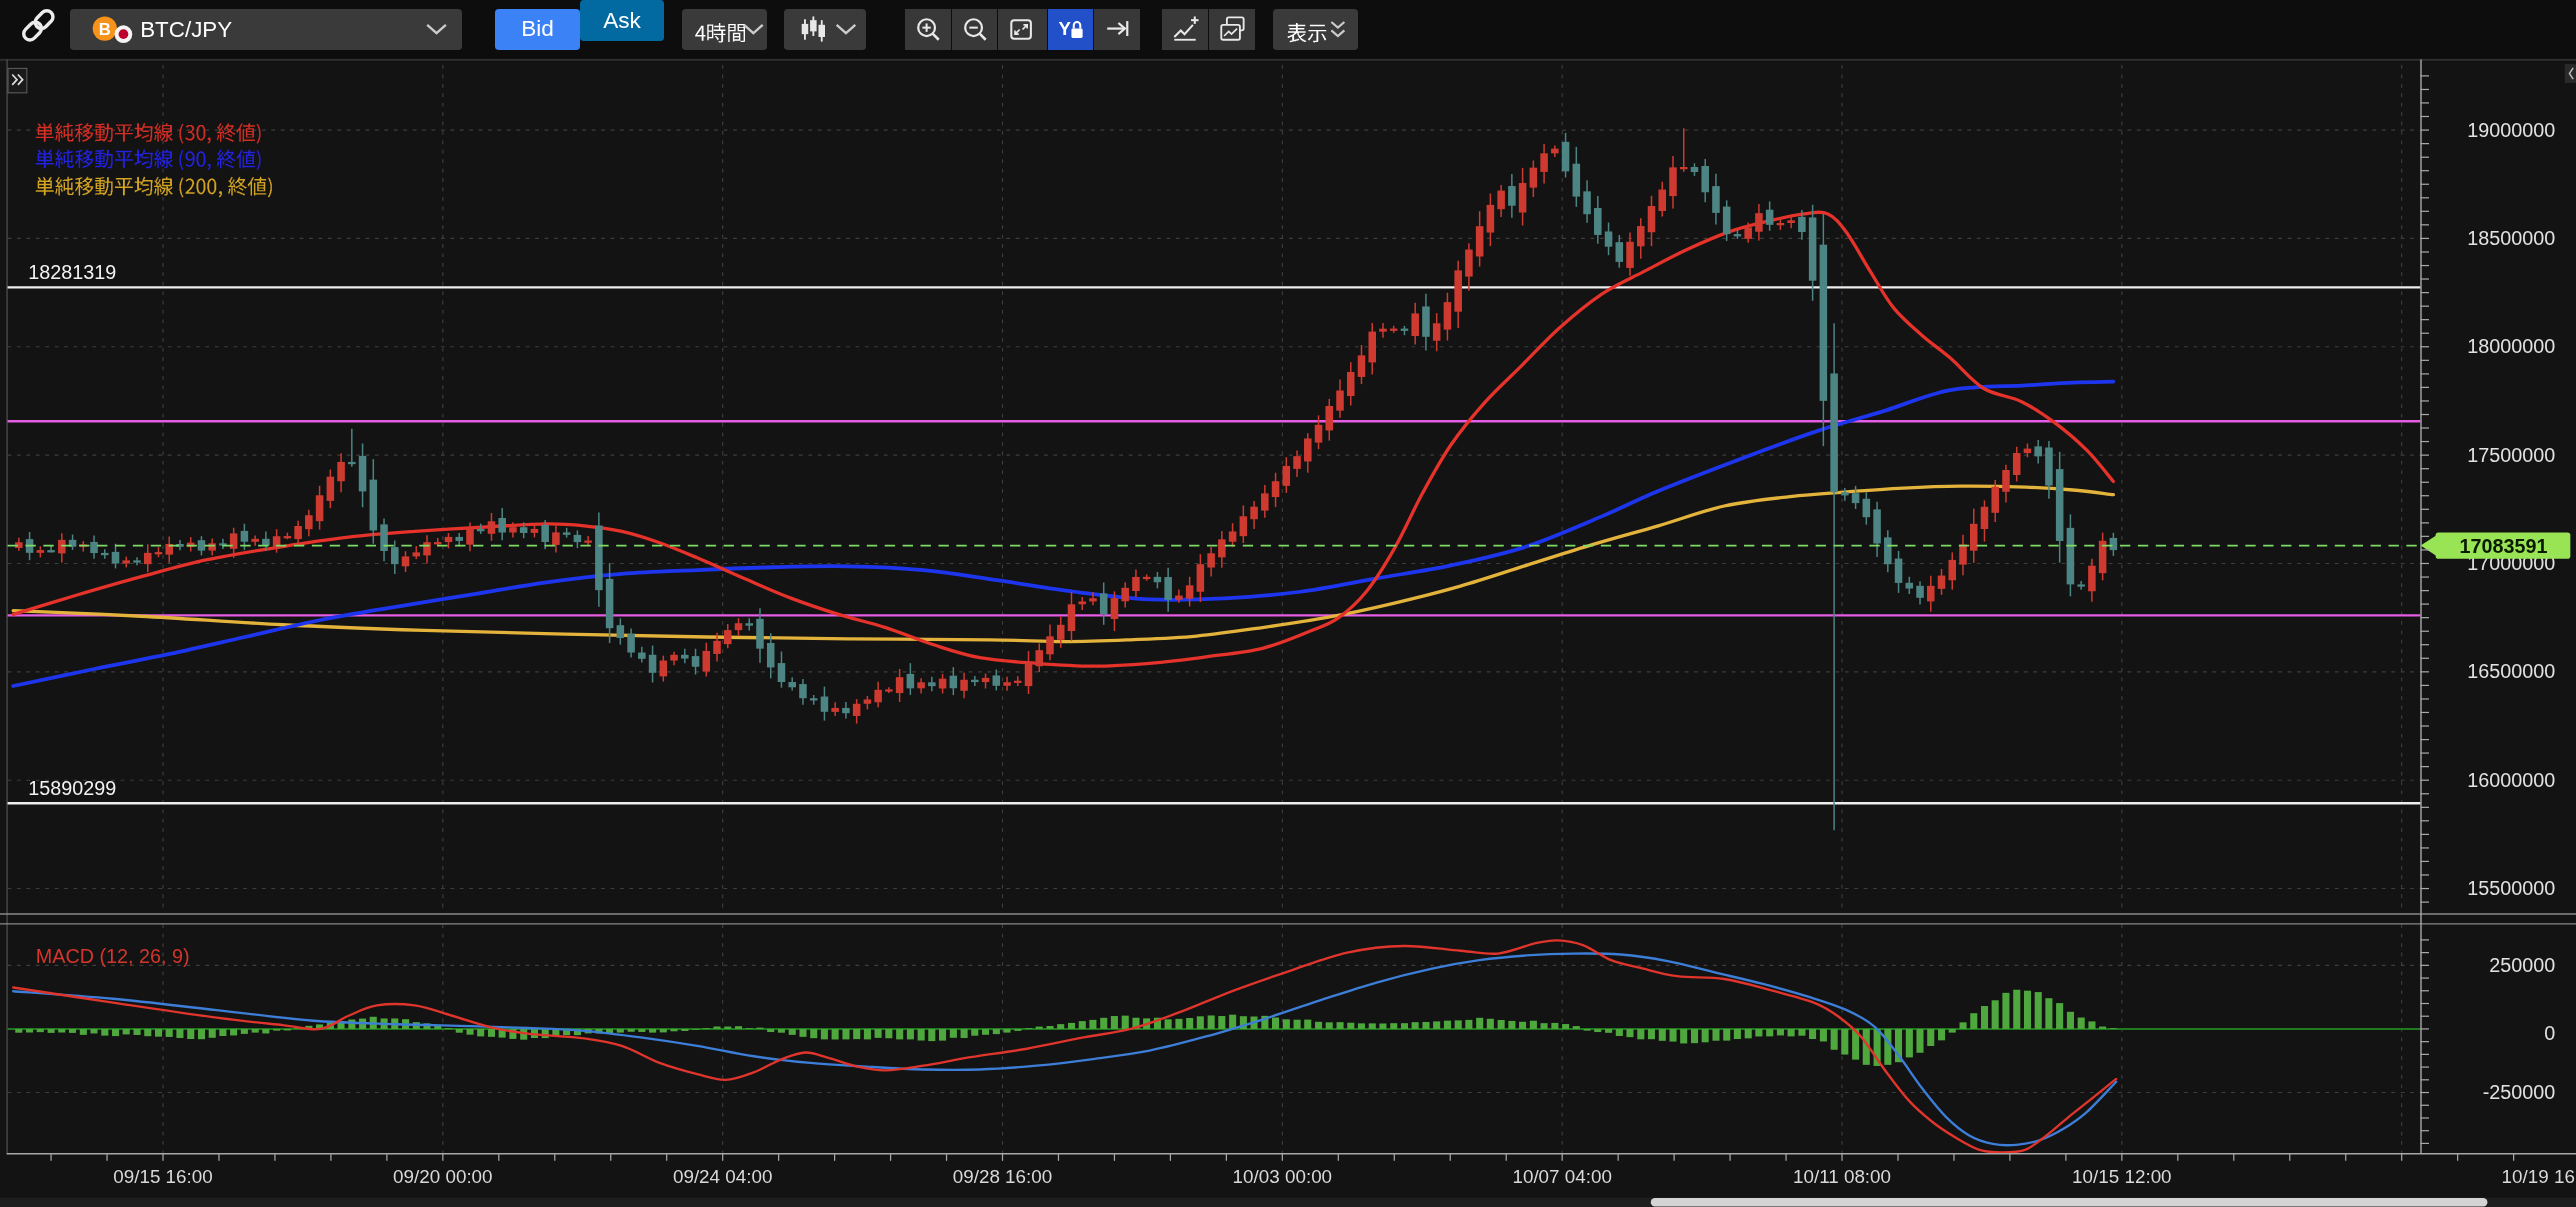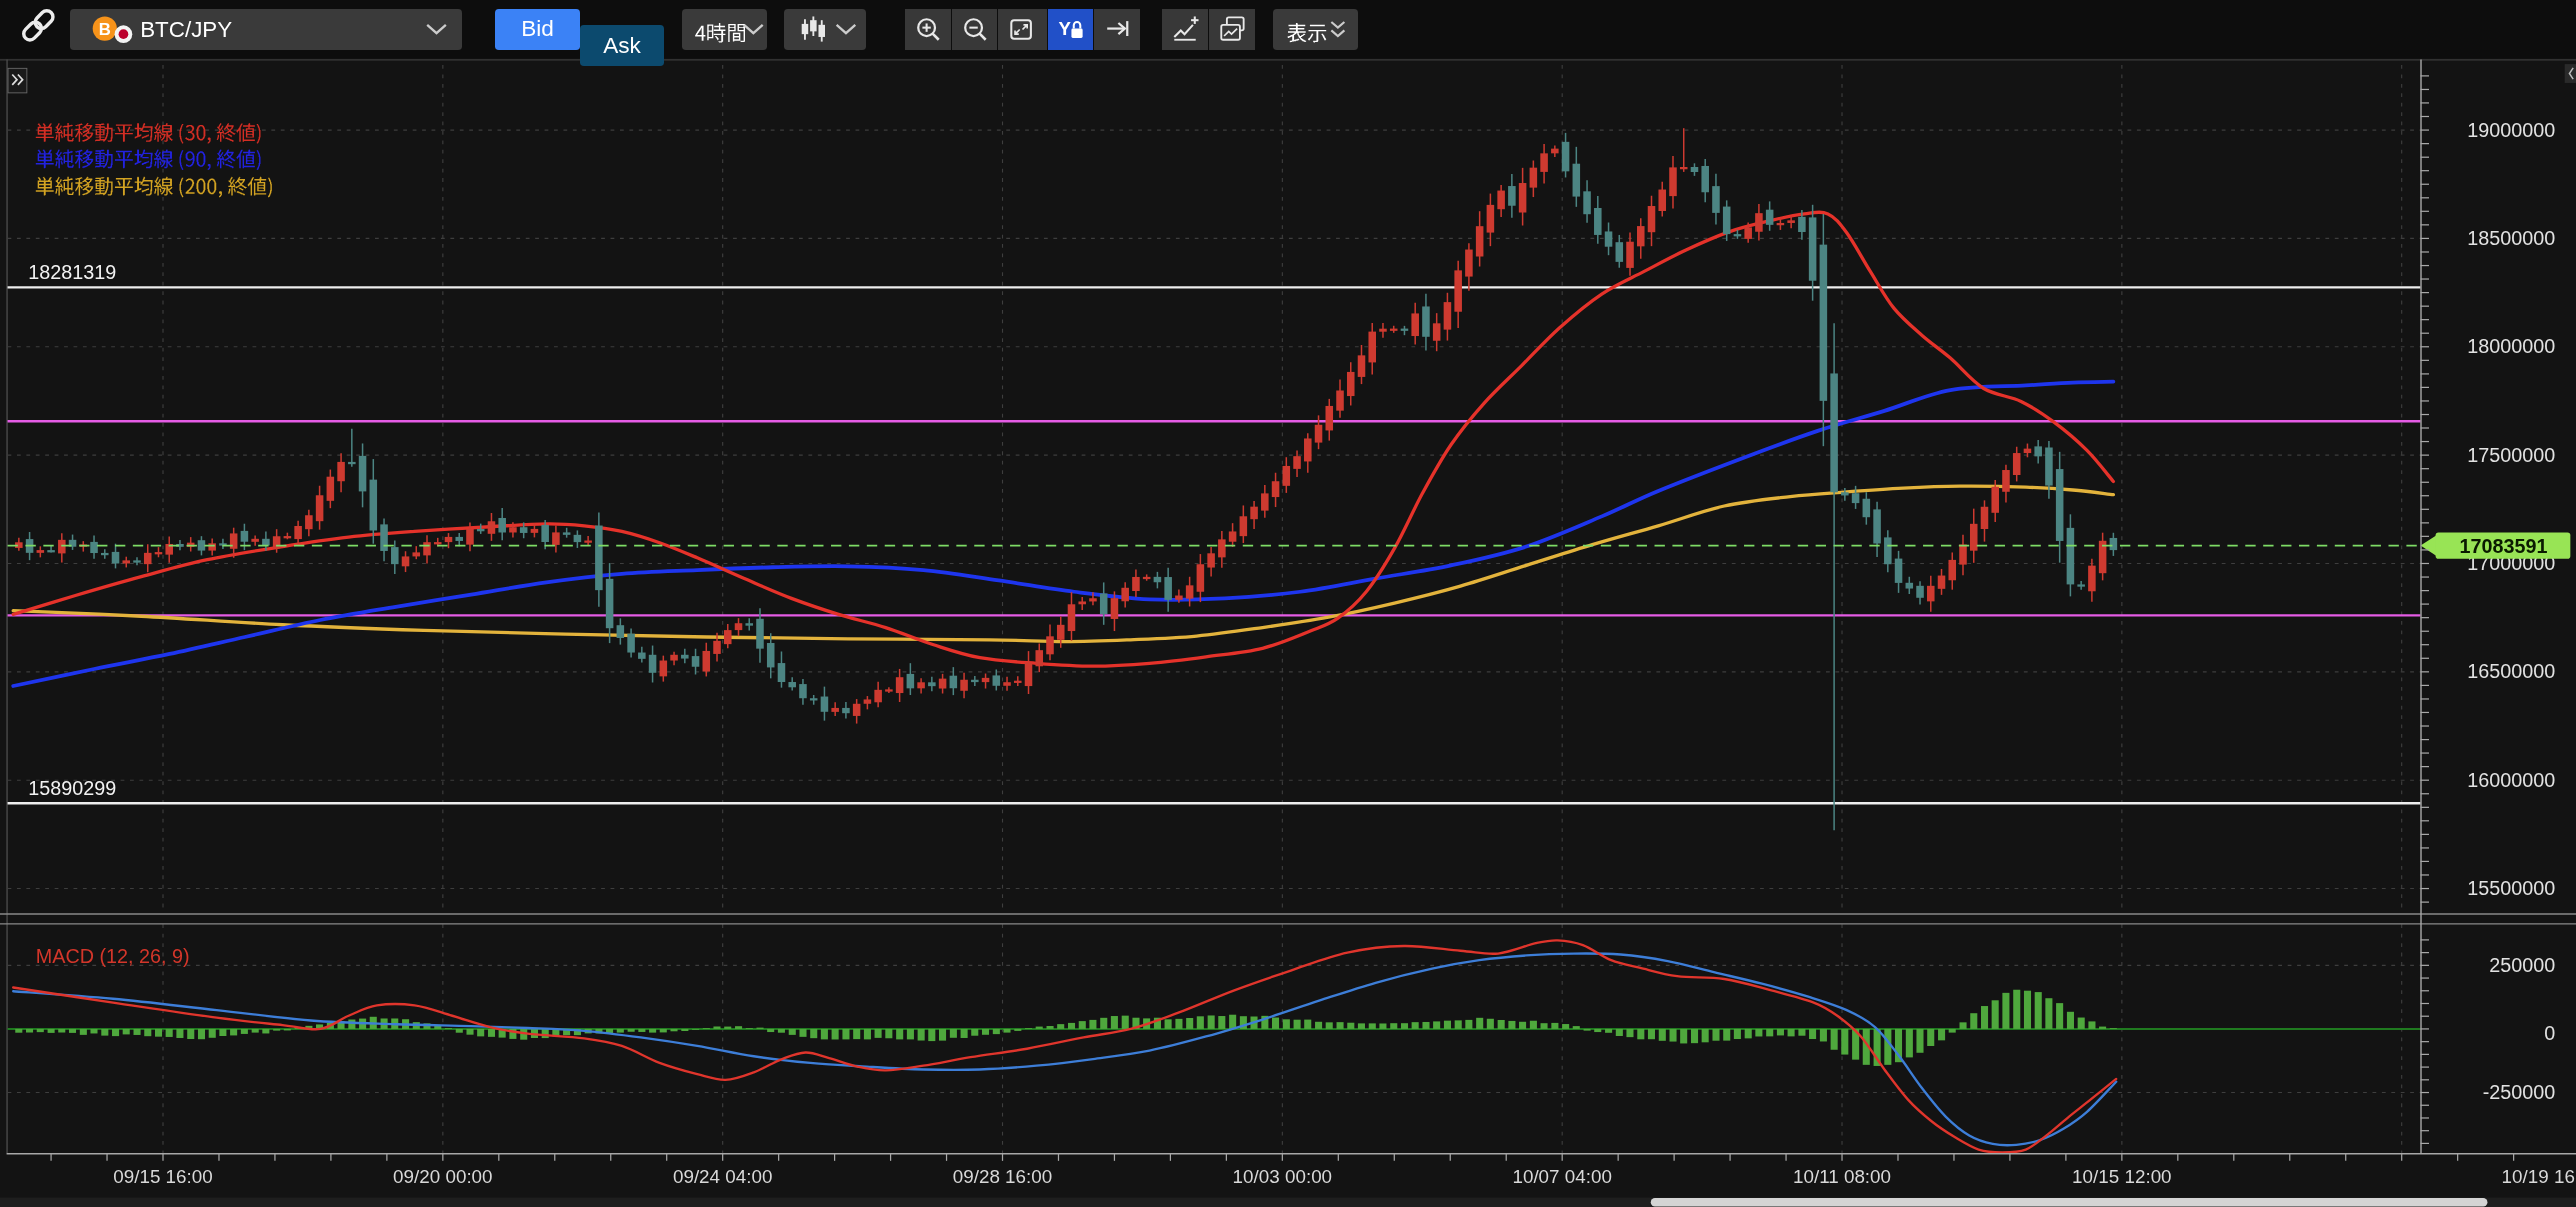--- a/index.html
+++ b/index.html
@@ -813,21 +813,21 @@
           <circle cx="35" cy="21" r="13" fill="#f7931a"></circle>
           <text x="35" y="27.5" font-size="18" font-weight="bold" fill="#fff" text-anchor="middle" font-family="&quot;Liberation Sans&quot;">B</text>
           <circle cx="55" cy="27" r="9.5" fill="#f4f4f4"></circle>
           <circle cx="55" cy="27" r="5.2" fill="#bc002d"></circle>
           <text x="73" y="30" font-size="24" fill="#ffffff" font-family="&quot;Liberation Sans&quot;">BTC/JPY</text>
           <polyline points="381,17 391,26 401,17" stroke="#cccccc" stroke-width="2.5" fill="none"></polyline>
         </svg></div>
 <div style="position:absolute;left:495px;top:8.5px;width:85px;height:41px;background:#3b82f6;border-radius:3.8px;">
         <div style="width:100%;height:100%;display:flex;align-items:center;justify-content:center;color:#fff;font:22.6px &quot;Liberation Sans&quot;,sans-serif">Bid</div>
       </div>
-<div style="position:absolute;left:580px;top:25px;width:84px;height:41px;background:#0c4a6e;border-radius:3.8px;">
+<div style="position:absolute;left:580px;top:0;width:84px;height:41px;background:#0369a1;border-radius:3.8px;">
         <div style="width:100%;height:100%;display:flex;align-items:center;justify-content:center;color:#fff;font:22.6px &quot;Liberation Sans&quot;,sans-serif">Ask</div>
       </div>
 <div style="position:absolute;left:682px;top:8.5px;width:85px;height:41px;background:#3a3a3a;border-radius:3.8px;"><svg width="85" height="41" viewBox="0 0 90 44">
           <path transform="translate(13,8)" fill="#ffffff" d="M26.0 7.0h1.5v.5h-1.5zM26.0 7.5h1.5v.5h-1.5zM26.0 8.0h1.5v.5h-1.5zM36.0 8.0h8.0v.5h-8.0zM46.0 8.0h8.0v.5h-8.0zM13.5 8.5h6.5v.5h-6.5zM26.0 8.5h1.5v.5h-1.5zM36.0 8.5h8.0v.5h-8.0zM46.0 8.5h8.0v.5h-8.0zM13.5 9.0h6.5v.5h-6.5zM26.0 9.0h1.5v.5h-1.5zM36.0 9.0h8.0v.5h-8.0zM46.0 9.0h8.0v.5h-8.0zM13.5 9.5h6.5v.5h-6.5zM26.0 9.5h1.5v.5h-1.5zM36.0 9.5h1.5v.5h-1.5zM42.5 9.5h1.5v.5h-1.5zM46.0 9.5h1.5v.5h-1.5zM52.5 9.5h1.5v.5h-1.5zM7.0 10.0h2.5v.5h-2.5zM13.5 10.0h2.0v.5h-2.0zM18.5 10.0h1.5v.5h-1.5zM21.0 10.0h11.5v.5h-11.5zM36.0 10.0h1.5v.5h-1.5zM42.5 10.0h1.5v.5h-1.5zM46.0 10.0h1.5v.5h-1.5zM52.5 10.0h1.5v.5h-1.5zM6.5 10.5h3.0v.5h-3.0zM13.5 10.5h1.5v.5h-1.5zM18.5 10.5h1.5v.5h-1.5zM21.0 10.5h11.5v.5h-11.5zM36.0 10.5h1.5v.5h-1.5zM42.5 10.5h1.5v.5h-1.5zM46.0 10.5h1.5v.5h-1.5zM52.5 10.5h1.5v.5h-1.5zM6.5 11.0h3.0v.5h-3.0zM13.5 11.0h1.5v.5h-1.5zM18.5 11.0h1.5v.5h-1.5zM21.0 11.0h11.5v.5h-11.5zM36.0 11.0h2.0v.5h-2.0zM42.0 11.0h2.0v.5h-2.0zM46.0 11.0h2.0v.5h-2.0zM52.0 11.0h2.0v.5h-2.0zM6.0 11.5h3.5v.5h-3.5zM13.5 11.5h1.5v.5h-1.5zM18.5 11.5h1.5v.5h-1.5zM26.0 11.5h1.5v.5h-1.5zM36.0 11.5h8.0v.5h-8.0zM46.0 11.5h8.0v.5h-8.0zM5.5 12.0h4.0v.5h-4.0zM13.5 12.0h1.5v.5h-1.5zM18.5 12.0h1.5v.5h-1.5zM26.0 12.0h1.5v.5h-1.5zM36.0 12.0h8.0v.5h-8.0zM46.0 12.0h8.0v.5h-8.0zM5.5 12.5h1.5v.5h-1.5zM7.5 12.5h2.0v.5h-2.0zM13.5 12.5h1.5v.5h-1.5zM18.5 12.5h1.5v.5h-1.5zM26.0 12.5h1.5v.5h-1.5zM36.0 12.5h1.5v.5h-1.5zM42.5 12.5h1.5v.5h-1.5zM46.0 12.5h1.5v.5h-1.5zM52.5 12.5h1.5v.5h-1.5zM5.0 13.0h2.0v.5h-2.0zM7.5 13.0h2.0v.5h-2.0zM13.5 13.0h1.5v.5h-1.5zM18.5 13.0h1.5v.5h-1.5zM26.0 13.0h1.5v.5h-1.5zM36.0 13.0h1.5v.5h-1.5zM42.5 13.0h1.5v.5h-1.5zM46.0 13.0h1.5v.5h-1.5zM52.5 13.0h1.5v.5h-1.5zM4.5 13.5h2.0v.5h-2.0zM7.5 13.5h2.0v.5h-2.0zM13.5 13.5h1.5v.5h-1.5zM18.5 13.5h1.5v.5h-1.5zM26.0 13.5h1.5v.5h-1.5zM36.0 13.5h1.5v.5h-1.5zM42.5 13.5h1.5v.5h-1.5zM46.0 13.5h1.5v.5h-1.5zM52.5 13.5h1.5v.5h-1.5zM4.5 14.0h2.0v.5h-2.0zM7.5 14.0h2.0v.5h-2.0zM13.5 14.0h1.5v.5h-1.5zM18.5 14.0h1.5v.5h-1.5zM20.5 14.0h12.5v.5h-12.5zM36.0 14.0h1.5v.5h-1.5zM42.5 14.0h1.5v.5h-1.5zM46.0 14.0h1.5v.5h-1.5zM52.5 14.0h1.5v.5h-1.5zM4.0 14.5h2.0v.5h-2.0zM7.5 14.5h2.0v.5h-2.0zM13.5 14.5h1.5v.5h-1.5zM18.5 14.5h1.5v.5h-1.5zM20.5 14.5h12.5v.5h-12.5zM36.0 14.5h8.0v.5h-8.0zM46.0 14.5h8.0v.5h-8.0zM3.5 15.0h2.5v.5h-2.5zM7.5 15.0h2.0v.5h-2.0zM13.5 15.0h6.5v.5h-6.5zM20.5 15.0h12.5v.5h-12.5zM36.0 15.0h8.0v.5h-8.0zM46.0 15.0h8.0v.5h-8.0zM3.5 15.5h2.0v.5h-2.0zM7.5 15.5h2.0v.5h-2.0zM13.5 15.5h6.5v.5h-6.5zM28.5 15.5h2.0v.5h-2.0zM36.0 15.5h8.0v.5h-8.0zM46.0 15.5h8.0v.5h-8.0zM3.0 16.0h2.0v.5h-2.0zM7.5 16.0h2.0v.5h-2.0zM13.5 16.0h6.5v.5h-6.5zM28.5 16.0h2.0v.5h-2.0zM36.0 16.0h1.5v.5h-1.5zM52.5 16.0h1.5v.5h-1.5zM2.5 16.5h2.5v.5h-2.5zM7.5 16.5h2.0v.5h-2.0zM13.5 16.5h1.5v.5h-1.5zM18.5 16.5h1.5v.5h-1.5zM28.5 16.5h2.0v.5h-2.0zM36.0 16.5h1.5v.5h-1.5zM52.5 16.5h1.5v.5h-1.5zM2.5 17.0h2.0v.5h-2.0zM7.5 17.0h2.0v.5h-2.0zM13.5 17.0h1.5v.5h-1.5zM18.5 17.0h1.5v.5h-1.5zM28.5 17.0h2.0v.5h-2.0zM36.0 17.0h1.5v.5h-1.5zM52.5 17.0h1.5v.5h-1.5zM2.0 17.5h2.0v.5h-2.0zM7.5 17.5h2.0v.5h-2.0zM13.5 17.5h1.5v.5h-1.5zM18.5 17.5h1.5v.5h-1.5zM28.5 17.5h2.0v.5h-2.0zM36.0 17.5h1.5v.5h-1.5zM41.0 17.5h8.0v.5h-8.0zM52.5 17.5h1.5v.5h-1.5zM1.5 18.0h2.0v.5h-2.0zM7.5 18.0h2.0v.5h-2.0zM13.5 18.0h1.5v.5h-1.5zM18.5 18.0h1.5v.5h-1.5zM28.5 18.0h2.0v.5h-2.0zM36.0 18.0h1.5v.5h-1.5zM41.0 18.0h8.0v.5h-8.0zM52.5 18.0h1.5v.5h-1.5zM1.5 18.5h2.0v.5h-2.0zM7.5 18.5h2.0v.5h-2.0zM13.5 18.5h1.5v.5h-1.5zM18.5 18.5h1.5v.5h-1.5zM20.5 18.5h12.5v.5h-12.5zM36.0 18.5h1.5v.5h-1.5zM41.0 18.5h8.0v.5h-8.0zM52.5 18.5h1.5v.5h-1.5zM1.0 19.0h2.0v.5h-2.0zM7.5 19.0h2.0v.5h-2.0zM13.5 19.0h1.5v.5h-1.5zM18.5 19.0h1.5v.5h-1.5zM20.5 19.0h12.5v.5h-12.5zM36.0 19.0h1.5v.5h-1.5zM41.0 19.0h1.5v.5h-1.5zM47.5 19.0h1.5v.5h-1.5zM52.5 19.0h1.5v.5h-1.5zM1.0 19.5h1.5v.5h-1.5zM7.5 19.5h2.0v.5h-2.0zM13.5 19.5h1.5v.5h-1.5zM18.5 19.5h1.5v.5h-1.5zM20.5 19.5h12.5v.5h-12.5zM36.0 19.5h1.5v.5h-1.5zM41.0 19.5h1.5v.5h-1.5zM47.5 19.5h1.5v.5h-1.5zM52.5 19.5h1.5v.5h-1.5zM0.5 20.0h11.0v.5h-11.0zM13.5 20.0h1.5v.5h-1.5zM18.5 20.0h1.5v.5h-1.5zM28.5 20.0h2.0v.5h-2.0zM36.0 20.0h1.5v.5h-1.5zM41.0 20.0h1.5v.5h-1.5zM47.5 20.0h1.5v.5h-1.5zM52.5 20.0h1.5v.5h-1.5zM0.5 20.5h11.0v.5h-11.0zM13.5 20.5h1.5v.5h-1.5zM18.5 20.5h1.5v.5h-1.5zM28.5 20.5h2.0v.5h-2.0zM36.0 20.5h1.5v.5h-1.5zM41.0 20.5h1.5v.5h-1.5zM47.5 20.5h1.5v.5h-1.5zM52.5 20.5h1.5v.5h-1.5zM0.5 21.0h11.0v.5h-11.0zM13.5 21.0h1.5v.5h-1.5zM18.5 21.0h1.5v.5h-1.5zM22.0 21.0h1.5v.5h-1.5zM28.5 21.0h2.0v.5h-2.0zM36.0 21.0h1.5v.5h-1.5zM41.0 21.0h8.0v.5h-8.0zM52.5 21.0h1.5v.5h-1.5zM7.5 21.5h2.0v.5h-2.0zM13.5 21.5h1.5v.5h-1.5zM18.5 21.5h1.5v.5h-1.5zM22.0 21.5h2.0v.5h-2.0zM28.5 21.5h2.0v.5h-2.0zM36.0 21.5h1.5v.5h-1.5zM41.0 21.5h8.0v.5h-8.0zM52.5 21.5h1.5v.5h-1.5zM7.5 22.0h2.0v.5h-2.0zM13.5 22.0h6.5v.5h-6.5zM22.5 22.0h2.0v.5h-2.0zM28.5 22.0h2.0v.5h-2.0zM36.0 22.0h1.5v.5h-1.5zM41.0 22.0h8.0v.5h-8.0zM52.5 22.0h1.5v.5h-1.5zM7.5 22.5h2.0v.5h-2.0zM13.5 22.5h6.5v.5h-6.5zM23.0 22.5h2.0v.5h-2.0zM28.5 22.5h2.0v.5h-2.0zM36.0 22.5h1.5v.5h-1.5zM41.0 22.5h1.5v.5h-1.5zM47.5 22.5h1.5v.5h-1.5zM52.5 22.5h1.5v.5h-1.5zM7.5 23.0h2.0v.5h-2.0zM13.5 23.0h6.5v.5h-6.5zM23.0 23.0h2.5v.5h-2.5zM28.5 23.0h2.0v.5h-2.0zM36.0 23.0h1.5v.5h-1.5zM41.0 23.0h1.5v.5h-1.5zM47.5 23.0h1.5v.5h-1.5zM52.5 23.0h1.5v.5h-1.5zM7.5 23.5h2.0v.5h-2.0zM13.5 23.5h1.5v.5h-1.5zM23.5 23.5h2.0v.5h-2.0zM28.5 23.5h2.0v.5h-2.0zM36.0 23.5h1.5v.5h-1.5zM41.0 23.5h1.5v.5h-1.5zM47.5 23.5h1.5v.5h-1.5zM52.5 23.5h1.5v.5h-1.5zM7.5 24.0h2.0v.5h-2.0zM13.5 24.0h1.5v.5h-1.5zM24.0 24.0h2.0v.5h-2.0zM28.5 24.0h2.0v.5h-2.0zM36.0 24.0h1.5v.5h-1.5zM41.0 24.0h1.5v.5h-1.5zM47.5 24.0h1.5v.5h-1.5zM52.5 24.0h1.5v.5h-1.5zM7.5 24.5h2.0v.5h-2.0zM13.5 24.5h1.5v.5h-1.5zM24.0 24.5h1.5v.5h-1.5zM28.5 24.5h2.0v.5h-2.0zM36.0 24.5h1.5v.5h-1.5zM41.0 24.5h8.0v.5h-8.0zM52.5 24.5h1.5v.5h-1.5zM7.5 25.0h2.0v.5h-2.0zM13.5 25.0h1.5v.5h-1.5zM24.5 25.0h0.5v.5h-0.5zM28.5 25.0h2.0v.5h-2.0zM36.0 25.0h1.5v.5h-1.5zM41.0 25.0h8.0v.5h-8.0zM52.5 25.0h1.5v.5h-1.5zM7.5 25.5h2.0v.5h-2.0zM28.5 25.5h2.0v.5h-2.0zM36.0 25.5h1.5v.5h-1.5zM41.0 25.5h8.0v.5h-8.0zM52.5 25.5h1.5v.5h-1.5zM28.5 26.0h2.0v.5h-2.0zM36.0 26.0h1.5v.5h-1.5zM41.0 26.0h1.5v.5h-1.5zM49.0 26.0h5.0v.5h-5.0zM25.5 26.5h5.0v.5h-5.0zM36.0 26.5h1.5v.5h-1.5zM41.0 26.5h1.5v.5h-1.5zM49.0 26.5h5.0v.5h-5.0zM25.5 27.0h4.5v.5h-4.5zM36.0 27.0h1.5v.5h-1.5zM49.5 27.0h4.0v.5h-4.0zM26.0 27.5h3.5v.5h-3.5z"></path>
           <polyline points="66,17 76,26 86,17" stroke="#cccccc" stroke-width="2.5" fill="none"></polyline>
         </svg></div>
 <div style="position:absolute;left:784px;top:8.5px;width:82px;height:41px;background:#3a3a3a;border-radius:3.8px;"><svg width="82" height="41" viewBox="0 0 87 44">
           <g stroke="#e8e8e8" stroke-width="2" fill="#e8e8e8">
             <line x1="22" y1="11" x2="22" y2="33"></line>
             <rect x="19.5" y="17" width="5" height="9"></rect>

